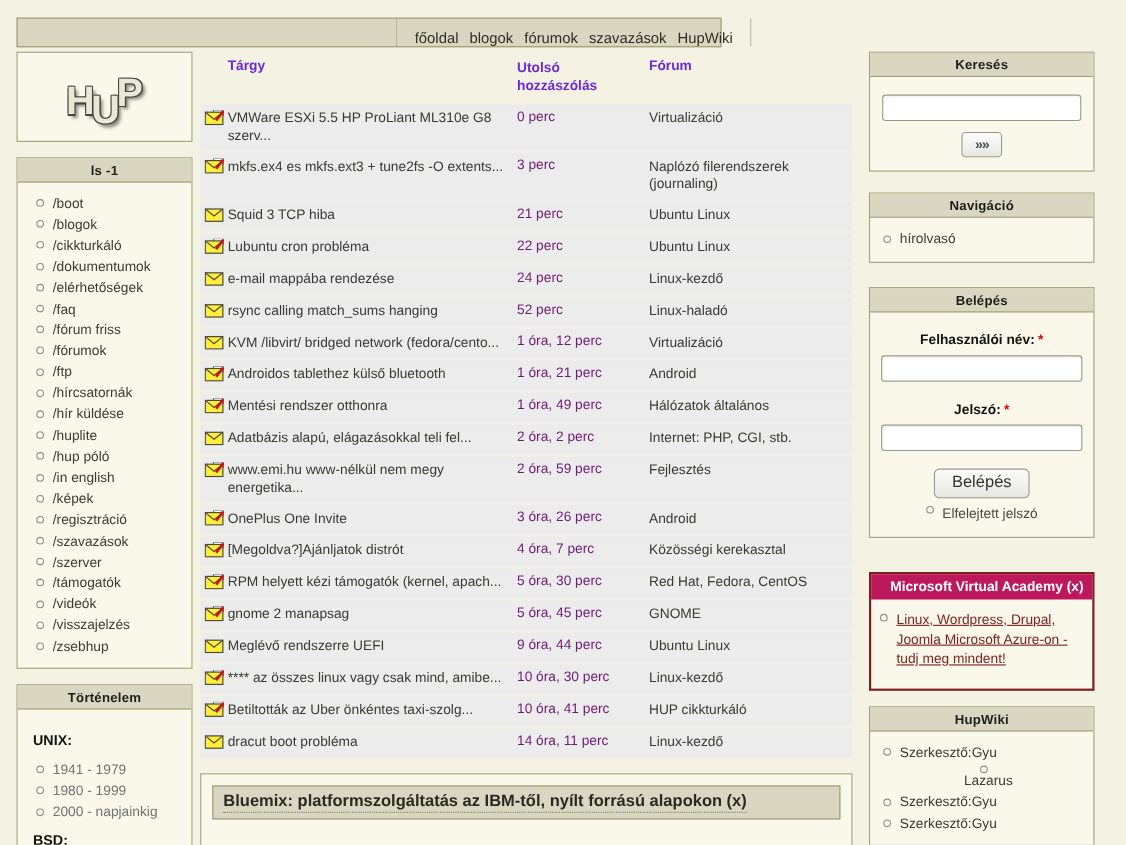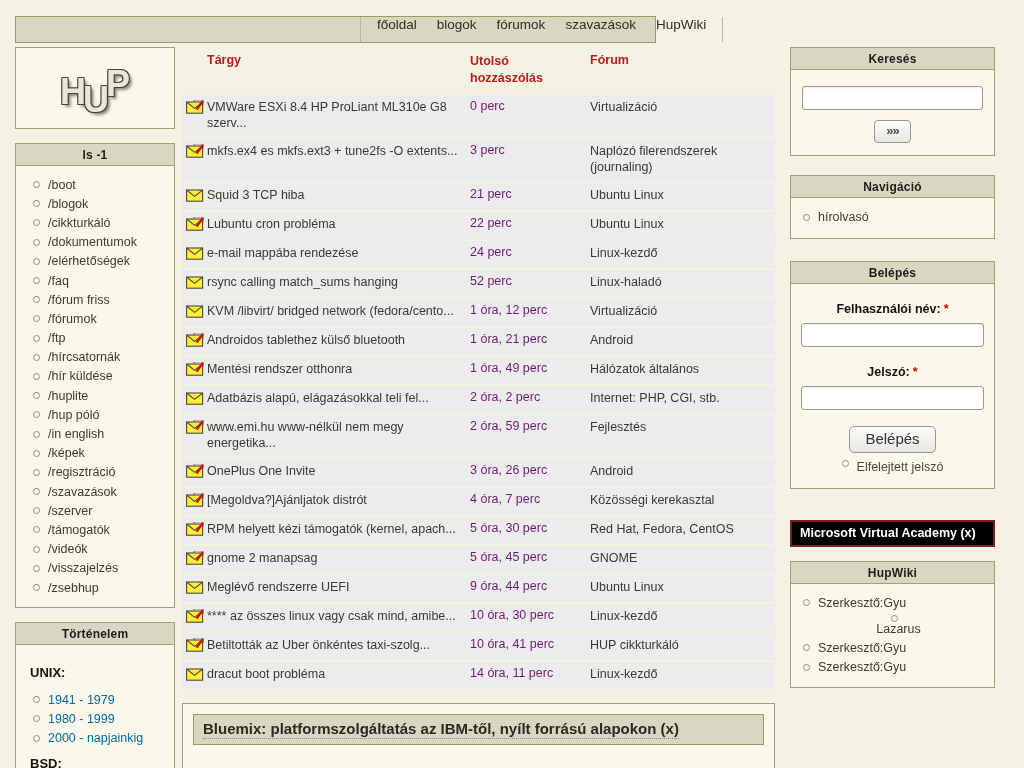--- a/index.html
+++ b/index.html
@@ -20,22 +20,22 @@
     padding:4px 0 3px; color:#1E1E18; letter-spacing:.2px;
   }
 
   
   .topnav {
     position:absolute; left:15px; top:16px; width:641px; height:27px;
     background:#D9D7C1; border:1px solid #9C996C;
     display:flex; align-items:center;
   }
   .topnav-links {
-    margin-left:344px; height:100%; display:flex; align-items:flex-start;
-    gap:20px; padding:0 16px;
+    margin-left:344px; height:100%; display:flex; align-items:flex-end;
+    gap:10px; padding:0 16px;
     border-left:1px solid #BBB896; border-right:1px solid #BBB896;
   }
   .topnav-links a { font-size:13.5px; color:#2E2E26; text-decoration:none; white-space:nowrap; }
 
   
   .left-col  { position:absolute; left:15px;  top:47px; width:160px; }
   .main-col  { position:absolute; left:182px; top:47px; width:593px; }
   .right-col { position:absolute; left:790px; top:47px; width:205px; }
 
   
@@ -57,29 +57,29 @@
 
   
   .linklist { padding:9px 0 10px; }
   .linklist .li { display:flex; align-items:center; padding:2.6px 0 2.6px 17px; }
   .linklist a { font-size:12.5px; color:#3C3C33; text-decoration:none; }
 
   
   .hist-body { padding:12px 0 14px 14px; }
   .hist-label { font-weight:bold; font-size:13px; color:#14140F; margin:8px 0 10px; }
   .hist-items .li { display:flex; align-items:center; padding:2.6px 0 2.6px 3px; }
-  .hist-items a { font-size:12.5px; color:#0369a1; text-decoration:none; }
+  .hist-items a { font-size:12.5px; color:#737373; text-decoration:none; }
 
   
   .ftable { width:100%; font-size:12.5px; }
   .frow, .fhead {
     display:grid; grid-template-columns:25px 263px 120px 1fr;
     align-items:start;
   }
-  .fhead { padding:6px 0 8px; font-weight:bold; color:#b91c1c; }
+  .fhead { padding:6px 0 8px; font-weight:bold; color:#6d28d9; }
   .fhead .th-time { max-width:86px; line-height:1.35; }
   .frow { background:#ECECEC; border-bottom:2px solid #F4F2E3; padding:4px 0 5px; }
   .frow .c-icon { padding-left:4px; padding-top:1px; }
   .frow a { color:#3A3A31; text-decoration:none; }
   .frow .c-subj { padding-right:10px; line-height:1.32; }
   .frow .c-time { color:#701a75; }
   .frow .c-forum { line-height:1.32; padding-right:6px; }
 
   .env { display:inline-block; width:18px; height:14px; }
   .env svg { display:block; }
@@ -120,21 +120,21 @@
   .login-gap { height:10px; }
   .login-btn {
     margin-top:16px; padding:3px 15px 5px; font-size:15px; color:#333;
     background:linear-gradient(#FCFCFB,#E7E7E2); border:1px solid #999990; border-radius:5px;
     cursor:pointer;
   }
   .forgot-line { margin-top:7px; display:flex; align-items:flex-start; justify-content:center; }
   .forgot-line a { font-size:12.5px; color:#4A4A40; text-decoration:none; }
 
   .mva-box { border:2px solid #7D1F1F; background:#F9F8EA; margin-bottom:14px; }
-  .mva-header { background:#000000; color:#FFFFFF; font-weight:bold; font-size:12.5px; padding:4px 8px 5px; }
+  .mva-header { background:#be185d; color:#FFFFFF; font-weight:bold; font-size:12.5px; padding:4px 8px 5px;text-align:right; }
   .mva-body { padding:9px 8px 18px; display:flex; align-items:flex-start; }
   .mva-body .b-circle { margin-top:4px; }
   .mva-body a { font-size:12.5px; line-height:1.45; color:#7D1F1F; text-decoration:underline; }
 </style>
 </head>
 <body>
 
 <div class="page">
 
   <div class="topnav">
@@ -315,21 +315,21 @@
           <span class="c-icon">
             <span class="env new">
               <svg width="18" height="14" viewBox="0 0 18 14">
                 <rect class="paper" x="8" y="0" width="9" height="5" fill="#FFFFFF" stroke="#555" stroke-width="0.8"></rect>
                 <rect x="0.6" y="2" width="16" height="11.2" fill="#FFED3A" stroke="#4A4A3E" stroke-width="1.1"></rect>
                 <path d="M0.6 2 L8.6 8.4 L16.6 2" fill="none" stroke="#4A4A3E" stroke-width="1.1"></path>
                 <path class="pen" d="M10.5 9.5 L17 1" fill="none" stroke="#CC1111" stroke-width="2.3"></path>
               </svg>
             </span>
           </span>
-          <a class="c-subj" href="#">VMWare ESXi 8.4 HP ProLiant ML310e G8 szerv...</a>
+          <a class="c-subj" href="#">VMWare ESXi 5.5 HP ProLiant ML310e G8 szerv...</a>
           <span class="c-time">0 perc</span>
           <a class="c-forum" href="#">Virtualizáció</a>
         </div>
 
 
         <div class="frow">
           <span class="c-icon">
             <span class="env new">
               <svg width="18" height="14" viewBox="0 0 18 14">
                 <rect class="paper" x="8" y="0" width="9" height="5" fill="#FFFFFF" stroke="#555" stroke-width="0.8"></rect>
@@ -668,20 +668,24 @@
         </div>
         <div class="forgot-line">
           <span class="b-circle"></span>
           <a href="#">Elfelejtett jelszó</a>
         </div>
       </div>
     </div>
 
     <div class="mva-box">
       <div class="mva-header">Microsoft Virtual Academy (x)</div>
+      <div class="mva-body">
+        <span class="b-circle"></span>
+        <a href="#">Linux, Wordpress, Drupal, Joomla Microsoft Azure-on - tudj meg mindent!</a>
+      </div>
     </div>
 
     <div class="box" style="margin-bottom:16px;">
       <div class="box-header">HupWiki</div>
       <div class="linklist" style="padding-left:3px;">
 
           <div class="li" style="padding-left:9px;">
             <span class="b-circle"></span>
             <a href="#">Szerkesztő:Gyu</a>
           </div>

